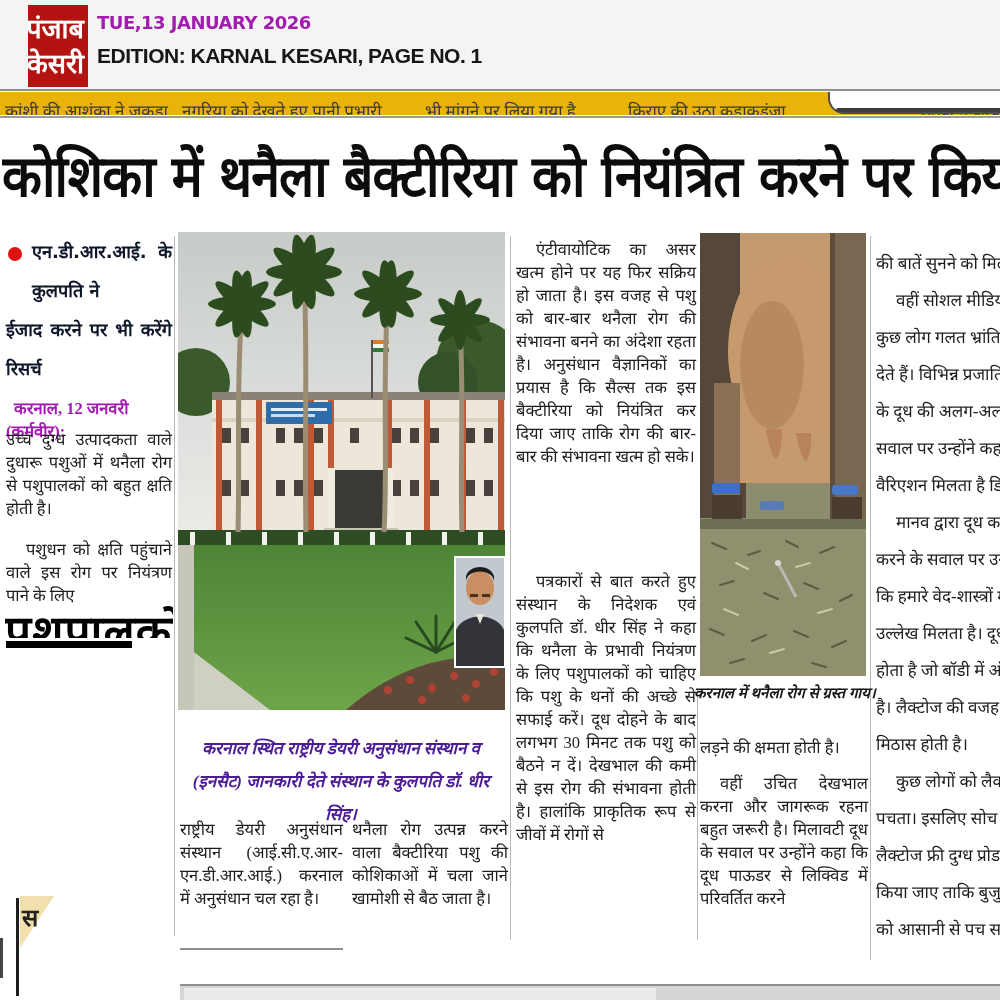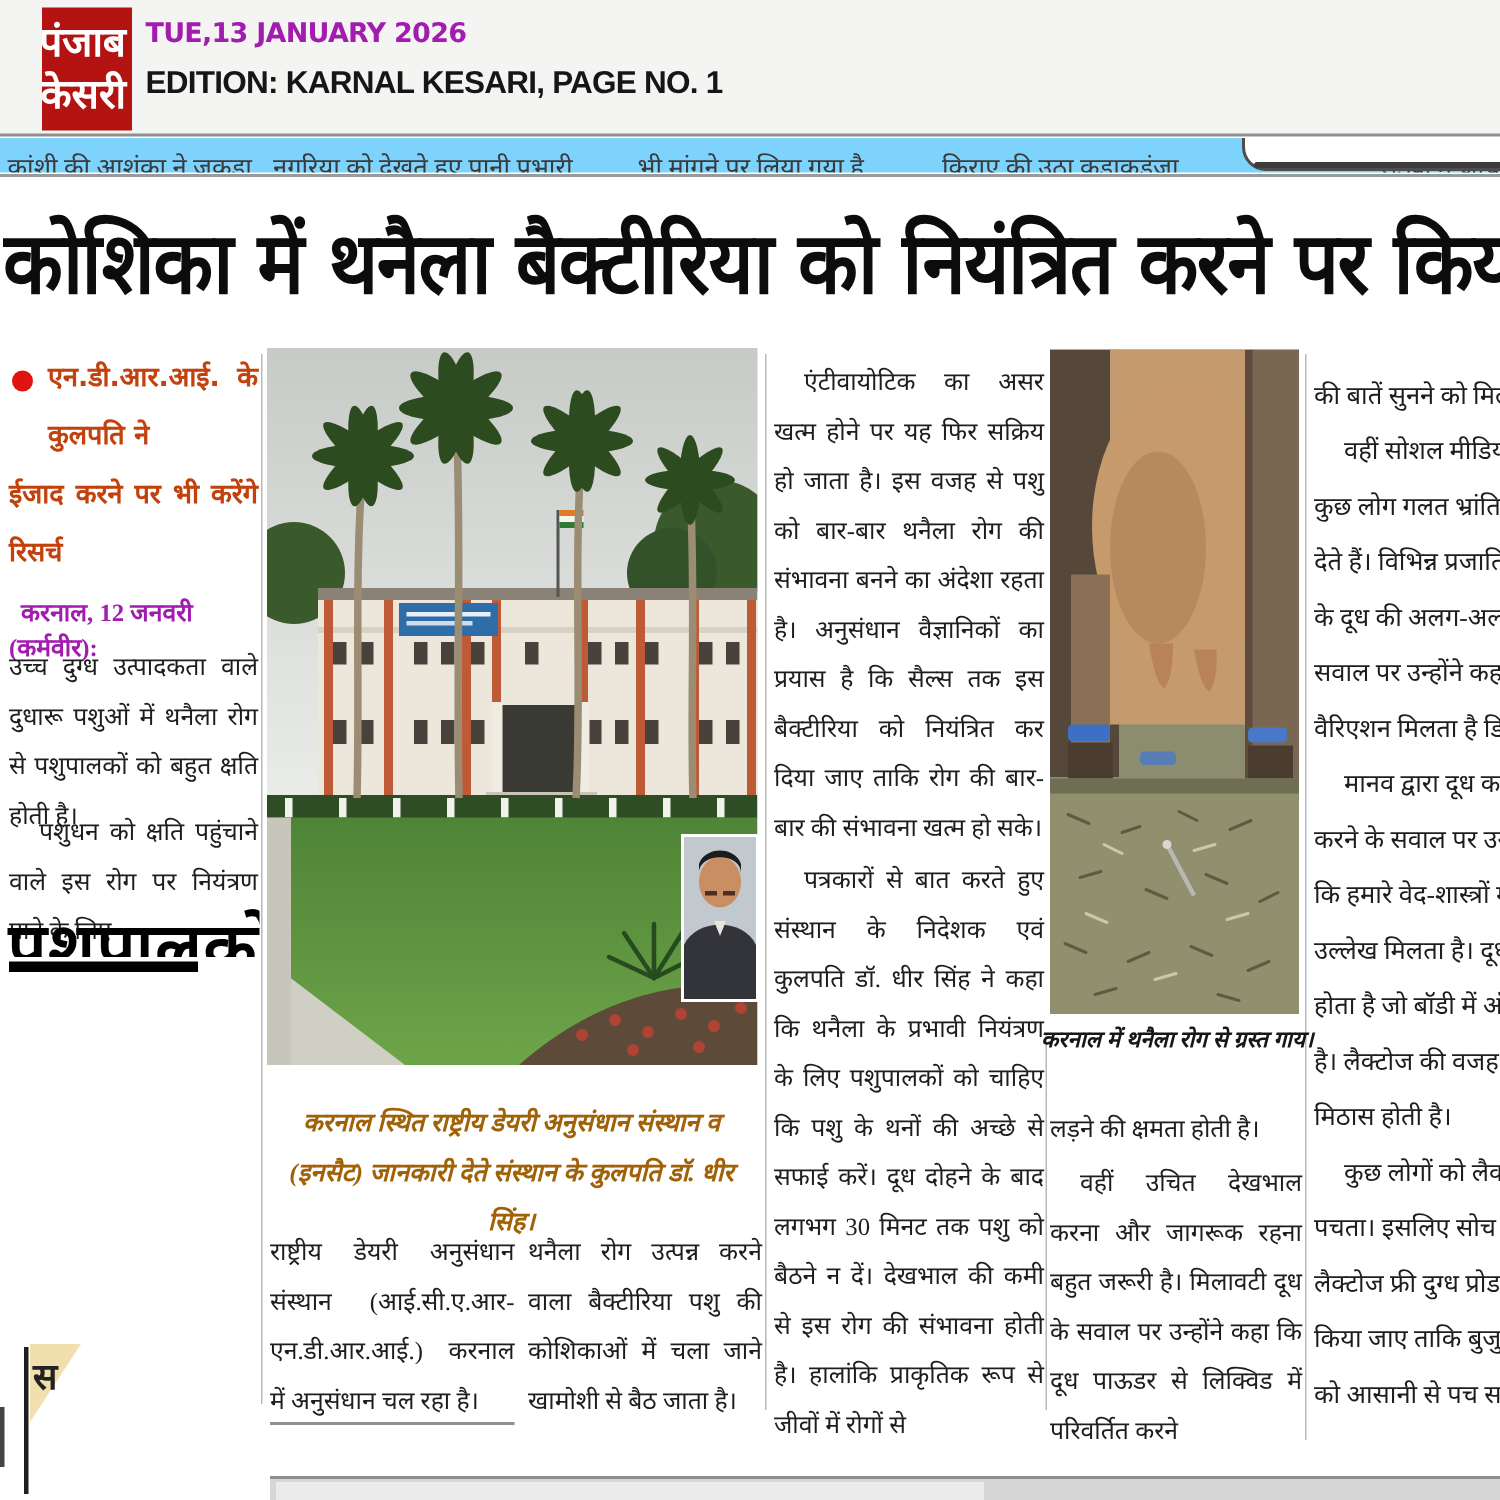--- a/index.html
+++ b/index.html
@@ -10,59 +10,59 @@
   .logo{position:absolute;left:28px;top:5px;width:60px;height:82px;background:#b31311;overflow:hidden;}
   .logo-inner{position:absolute;right:4px;top:6px;text-align:right;color:#fff;
               font-family:"DejaVu Sans",sans-serif;font-weight:bold;font-size:27px;line-height:1.3;white-space:nowrap;}
   .mast-date{position:absolute;left:97px;top:12px;font-family:"DejaVu Sans",sans-serif;font-weight:bold;
              font-size:18px;color:#a21caf;letter-spacing:-0.5px;}
   .mast-edition{position:absolute;left:97px;top:44px;font-family:Liberation Sans, sans-serif;font-weight:bold;
                 font-size:21px;color:#161616;letter-spacing:-0.5px;}
   .rule-a{position:absolute;left:0;top:89px;width:1000px;height:2px;background:#8f8f8f;}
   .rule-b{position:absolute;left:0;top:116px;width:1000px;height:2px;background:#9a9a9a;}
   
-  .strip{position:absolute;left:0;top:92px;width:1000px;height:23px;overflow:hidden;background:#7dd3fc;text-align:right;}
+  .strip{position:absolute;left:0;top:92px;width:1000px;height:23px;overflow:hidden;background:#eab308;text-align:right;}
   .frag{position:absolute;top:7px;font-size:17px;color:#3a3a3a;white-space:nowrap;}
   .strip-tab{position:absolute;left:828px;top:-16px;width:240px;height:36px;background:#fff;
              border:2px solid #4d4d4d;border-top:none;border-radius:0 0 16px 16px;}
   .strip-tab-shadow{position:absolute;left:836px;top:16px;width:212px;height:4px;background:#3c3c3c;border-radius:2px;}
   
   .headline{position:absolute;left:2px;top:126px;width:1004px;height:96px;overflow:hidden;white-space:nowrap;
             font-family:"DejaVu Sans",sans-serif;font-weight:bold;font-size:52px;letter-spacing:-1px;
             color:#0c0c0c;line-height:92px;transform:scaleY(1.1);transform-origin:top left;}
   
   .vsep{position:absolute;width:1px;background:#b8b8b8;}
   
-  .btxt{position:absolute;font-size:16.5px;line-height:33px;text-align:justify;color:#1d1d1d;}
+  .btxt{position:absolute;font-size:16.5px;line-height:23px;text-align:justify;color:#1d1d1d;}
   .indent{text-indent:20px;}
   
   .red-bullet{position:absolute;left:8px;top:247px;width:14px;height:14px;border-radius:50%;background:#e01311;}
   .col1-subhead{position:absolute;left:6px;top:232px;width:166px;font-family:"DejaVu Sans",sans-serif;
-                font-weight:bold;font-size:18px;line-height:39px;color:#c2410c;text-align:justify;}
+                font-weight:bold;font-size:18px;line-height:39px;color:#0f172a;text-align:justify;}
   .col1-subhead .first{padding-left:26px;}
   .col1-dateline{position:absolute;left:6px;top:396px;width:166px;font-size:16.5px;font-weight:bold;
                  color:#a21caf;text-indent:8px;}
   .col1-p1{left:6px;top:428px;width:166px;}
   .col1-p2{left:6px;top:538px;width:166px;}
   .black-frag{position:absolute;left:5px;top:606px;width:168px;height:32px;overflow:hidden;
               font-family:"DejaVu Sans",sans-serif;font-weight:bold;font-size:46px;letter-spacing:1px;
               color:#000;white-space:nowrap;line-height:52px;}
   .black-bar{position:absolute;left:6px;top:641px;width:126px;height:7px;background:#000;}
   .left-cut-line{position:absolute;left:16px;top:898px;width:3px;height:98px;background:#1e1e1e;}
   .left-cut-line2{position:absolute;left:0px;top:938px;width:3px;height:40px;background:#444;}
   .left-cut-wedge{position:absolute;left:20px;top:896px;width:0;height:0;
                   border-top:52px solid #f2dfae;border-right:34px solid transparent;}
   .left-cut-char{position:absolute;left:22px;top:900px;font-size:24px;font-weight:bold;color:#222;}
   
   .photo1{position:absolute;left:178px;top:232px;width:327px;height:478px;overflow:hidden;background:#cfd2ce;}
   .inset{position:absolute;left:454px;top:556px;width:52px;height:112px;border:2px solid #fff;
          box-sizing:border-box;background:#c6ccd1;overflow:hidden;}
   .photo2{position:absolute;left:700px;top:233px;width:166px;height:443px;overflow:hidden;background:#8c8c6f;}
   .caption1{position:absolute;left:176px;top:732px;width:330px;text-align:center;font-weight:bold;
-            font-style:italic;font-size:17px;line-height:33px;color:#a16207;}
+            font-style:italic;font-size:17px;line-height:33px;color:#4c1d95;}
   .caption2{position:absolute;left:694px;top:682px;width:178px;text-align:center;font-weight:bold;
             font-style:italic;font-size:15px;color:#171717;white-space:nowrap;}
   
   .col2{left:180px;top:818px;width:163px;}
   .col3{left:352px;top:818px;width:156px;}
   .col2-rule{position:absolute;left:180px;top:948px;width:163px;height:2px;background:#8f8f8f;}
   .col4-p1{left:516px;top:238px;width:180px;}
   .col4-p2{left:516px;top:570px;width:180px;}
   .col5-p1{left:700px;top:736px;width:168px;}
   .col5-p2{left:700px;top:772px;width:168px;}

